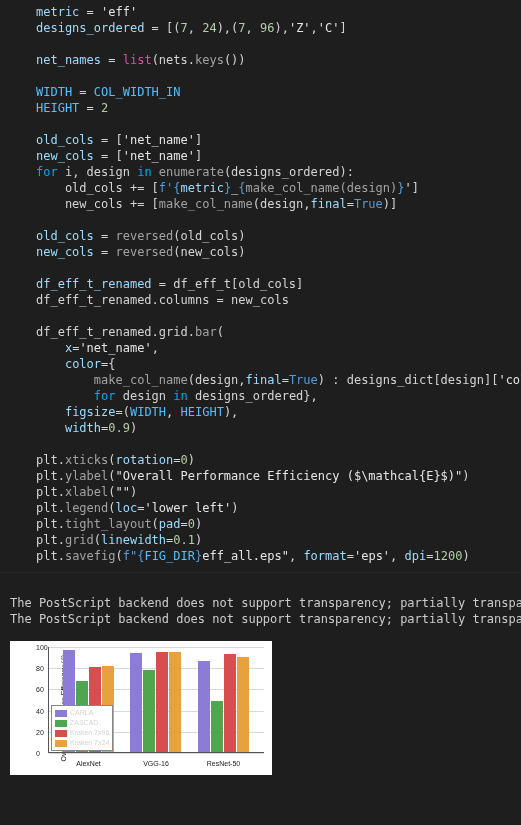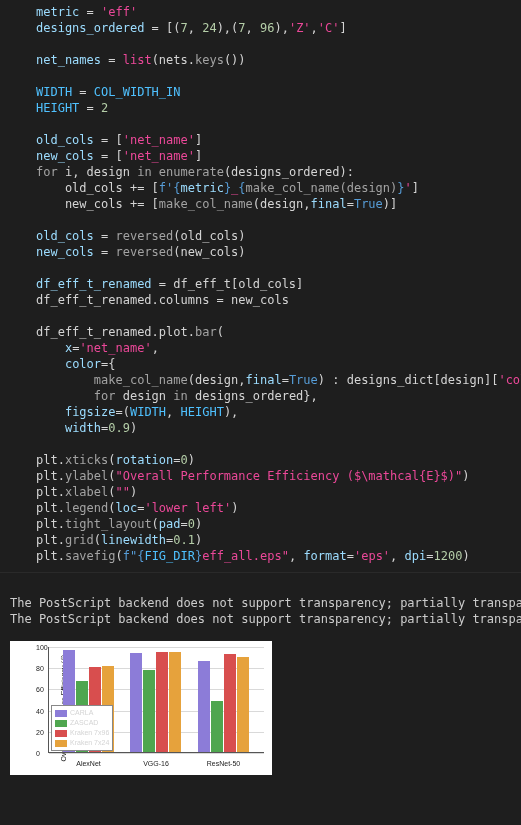--- a/index.html
+++ b/index.html
@@ -87,23 +87,23 @@
     left: 41px;
     bottom: 24px;
     background: #fff;
     border: 0.5px solid #888;
     padding: 2px 3px;
     font-size: 7px;
     line-height: 10px;
   }
   .lg-row { display: flex; align-items: center; gap: 3px; }
   .sw { width: 12px; height: 7px; }
-  .tok-str   { color: #ec4899; }
+  .tok-str   { color: #e5e5e5; }
   .tok-num   { color: #b5cea8; }
-  .tok-kw    { color: #a3a3a3; margin-top: 16px; }
+  .tok-kw    { color: #0ea5e9; margin-top: 16px; }
   .tok-bkw   { color: #569cd6; }
   .tok-fn    { color: #a3a3a3; }
   .tok-var   { color: #9cdcfe; margin-top: 33px; }
   .tok-param { color: #9cdcfe; }
   .tok-const { color: #4fc1ff; }
   .tok-type  { color: #ec4899; }
   .hr {
     height: 12px;
     background: #1e1e1e;
     border-top: 1px solid #2a2a2a;
@@ -125,21 +125,21 @@
 <span class="tok-kw">for</span><span> i, design </span><span class="tok-kw">in</span><span> </span><span class="tok-fn">enumerate</span><span>(designs_ordered):</span>
 <span>    old_cols += [</span><span class="tok-bkw">f'</span><span class="tok-bkw">{</span><span class="tok-var">metric</span><span class="tok-bkw">}</span><span class="tok-str">_</span><span class="tok-bkw">{</span><span class="tok-fn">make_col_name(design)</span><span class="tok-bkw">}</span><span class="tok-str">'</span><span>]</span>
 <span>    new_cols += [</span><span class="tok-fn">make_col_name</span><span>(design,</span><span class="tok-param">final</span><span>=</span><span class="tok-bkw">True</span><span>)]</span>
 
 <span class="tok-var">old_cols</span><span> = </span><span class="tok-fn">reversed</span><span>(old_cols)</span>
 <span class="tok-var">new_cols</span><span> = </span><span class="tok-fn">reversed</span><span>(new_cols)</span>
 
 <span class="tok-var">df_eff_t_renamed</span><span> = df_eff_t[old_cols]</span>
 <span>df_eff_t_renamed.columns = new_cols</span>
 
-<span>df_eff_t_renamed.plot.</span><span class="tok-fn">bar</span><span>(</span>
+<span>df_eff_t_renamed.grid.</span><span class="tok-fn">bar</span><span>(</span>
 <span>    </span><span class="tok-param">x</span><span>=</span><span class="tok-str">'net_name'</span><span>,</span>
 <span>    </span><span class="tok-param">color</span><span>={</span>
 <span>        </span><span class="tok-fn">make_col_name</span><span>(design,</span><span class="tok-param">final</span><span>=</span><span class="tok-bkw">True</span><span>) : designs_dict[design][</span><span class="tok-str">'color'</span>
 <span>        </span><span class="tok-kw">for</span><span> design </span><span class="tok-kw">in</span><span> designs_ordered},</span>
 <span>    </span><span class="tok-param">figsize</span><span>=(</span><span class="tok-const">WIDTH</span><span>, </span><span class="tok-const">HEIGHT</span><span>),</span>
 <span>    </span><span class="tok-param">width</span><span>=</span><span class="tok-num">0.9</span><span>)</span>
 
 <span>plt.</span><span class="tok-fn">xticks</span><span>(</span><span class="tok-param">rotation</span><span>=</span><span class="tok-num">0</span><span>)</span>
 <span>plt.</span><span class="tok-fn">ylabel</span><span>(</span><span class="tok-str">"Overall Performance Efficiency ($\mathcal{E}$)"</span><span>)</span>
 <span>plt.</span><span class="tok-fn">xlabel</span><span>(</span><span class="tok-str">""</span><span>)</span>

